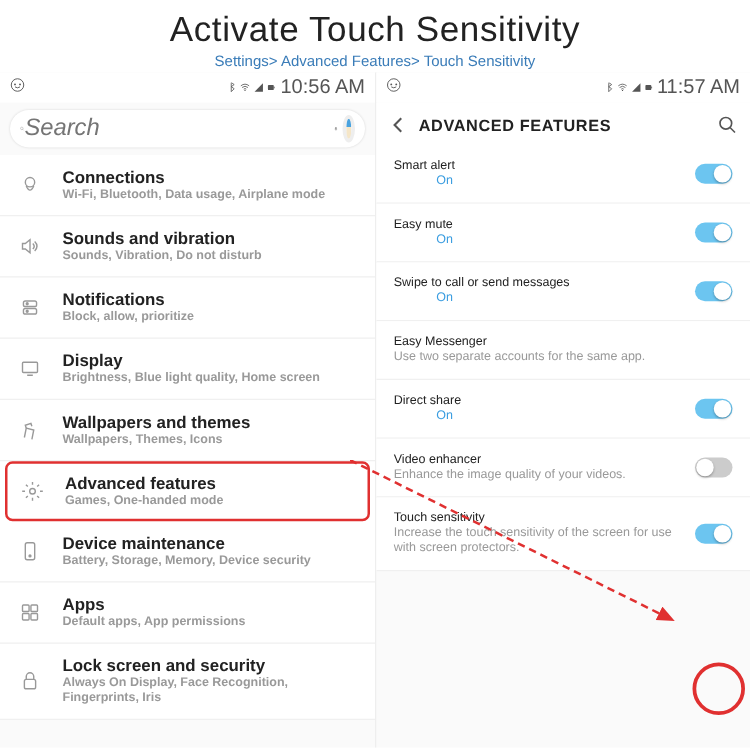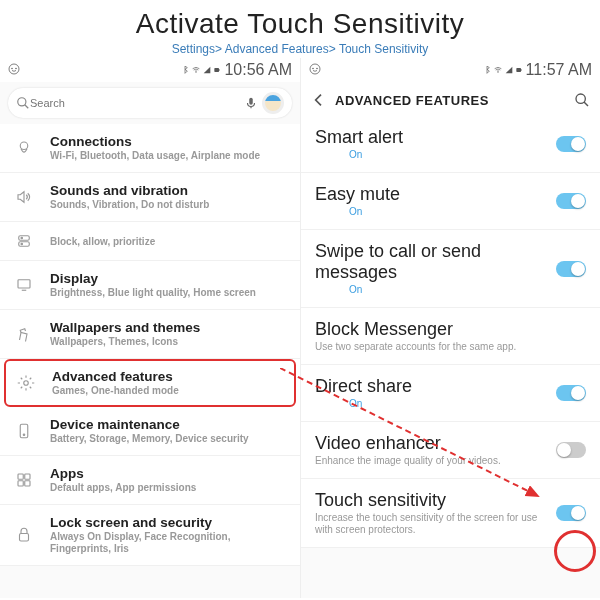--- a/index.html
+++ b/index.html
@@ -9,39 +9,39 @@
   .breadcrumb { font-size: 12px; color: #3a7cb8; margin-top: 2px; }
   .panels { display: flex; width: 600px; height: 540px; }
   .panel { width: 300px; height: 540px; background: #fafafa; position: relative; overflow: hidden; }
   .panel + .panel { border-left: 1px solid #eee; }
 
   .statusbar { display: flex; align-items: center; justify-content: space-between; padding: 3px 8px; font-size: 16px; color: #555; background: #fff; }
   .status-right { display: flex; align-items: center; gap: 3px; }
   .status-icons { display: flex; gap: 2px; align-items: center; }
 
   .searchbar { display: flex; align-items: center; background: #fff; border-radius: 18px; margin: 6px 8px; padding: 4px 8px; box-shadow: 0 0 2px rgba(0,0,0,0.15); }
-  .searchbar input { border: none; flex: 1; font-size: 11px; color: #0f766e; outline: none; background: transparent; }
+  .searchbar input { border: none; flex: 1; font-size: 19px; color: #0f766e; outline: none; background: transparent; font-style: italic; }
   .mic { color: #666; }
   .avatar { width: 22px; height: 22px; border-radius: 50%; background: linear-gradient(#4aa3df 40%, #f5e6c8 40%); margin-left: 4px; position: relative; border:3px solid #eee; }
 
   .af-header { display: flex; align-items: center; padding: 10px 10px 8px; background: #fff; }
   .af-title { font-weight: 600; font-size: 13px; letter-spacing: 0.5px; flex: 1; margin-left: 8px; color: #222;}
   .af-header .sicon { color: #555; }
 
   .list { background: #fff; }
   .row { display: flex; align-items: center; padding: 10px 12px; border-bottom: 1px solid #f0f0f0; position: relative; font-weight: bold; }
   .row .icon { width: 24px; display: flex; justify-content: center; color: #888; margin-right: 14px; flex-shrink:0;}
   .row .txt { flex: 1; min-width: 0; }
   .row .lbl { font-size: 13.5px; color: #222; }
   .row .sub { font-size: 10px; color: #999; margin-top: 1px; line-height: 1.2; }
   .row.af { border: 2px solid #e03030; border-radius: 6px; margin: 0 4px; padding: 8px 8px; }
 
   .row2 { display: flex; align-items: center; padding: 11px 14px; border-bottom: 1px solid #f0f0f0; background:#fff; }
   .row2 .txt { flex: 1; min-width: 0; padding-right: 6px;}
-  .row2 .lbl { font-size: 18px; color: #222; }
+  .row2 .lbl { font-size: 10px; color: #222; }
   .row2 .sub { font-size: 10px; color: #999; margin-top: 1px; line-height: 1.2;}
   .row2 .sub.on { color: #3a9de0; margin-left: 34px; }
 
   .toggle { width: 30px; height: 16px; border-radius: 10px; background: #ccc; position: relative; flex-shrink: 0; }
   .toggle::after { content:""; position:absolute; width:14px; height:14px; border-radius:50%; background:#fff; top:1px; left:1px; box-shadow:0 1px 2px rgba(0,0,0,0.3);}
   .toggle.on { background:#6cc5f0; }
   .toggle.on::after { left:auto; right:1px; }
 
   .circle { position:absolute; width:42px; height:42px; border:3px solid #e03030; border-radius:50%; right:4px; bottom:26px; pointer-events:none; }
 
@@ -127,20 +127,21 @@
         <div class="row">
           <div class="icon">
             <svg width="18" height="18" viewBox="0 0 24 24" fill="none" stroke="#999" stroke-width="1.5">
               <rect x="5" y="5" width="14" height="6" rx="2"></rect>
               <rect x="5" y="13" width="14" height="6" rx="2"></rect>
               <circle cx="9" cy="8" r="1" fill="#999"></circle>
               <circle cx="9" cy="16" r="1" fill="#999"></circle>
             </svg>
           </div>
           <div class="txt">
+            <div class="lbl">Notifications</div>
             <div class="sub">Block, allow, prioritize</div>
           </div>
         </div>
         <div class="row">
           <div class="icon">
             <svg width="18" height="18" viewBox="0 0 24 24" fill="none" stroke="#999" stroke-width="1.5">
               <rect x="4" y="5" width="16" height="11" rx="1"></rect>
               <line x1="9" y1="19" x2="15" y2="19"></line>
             </svg>
           </div>
@@ -271,21 +272,21 @@
         </div>
         <div class="row2">
           <div class="txt">
             <div class="lbl">Swipe to call or send messages</div>
             <div class="sub on">On</div>
           </div>
           <div class="toggle on"></div>
         </div>
         <div class="row2">
           <div class="txt">
-            <div class="lbl">Block Messenger</div>
+            <div class="lbl">Easy Messenger</div>
             <div class="sub">Use two separate accounts for the same app.</div>
           </div>
         </div>
         <div class="row2">
           <div class="txt">
             <div class="lbl">Direct share</div>
             <div class="sub on">On</div>
           </div>
           <div class="toggle on"></div>
         </div>

